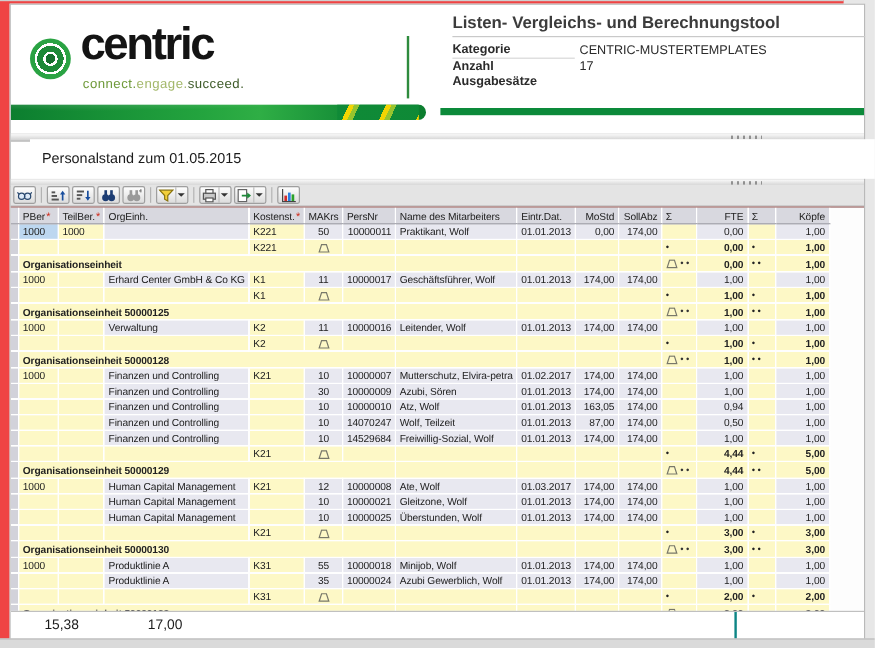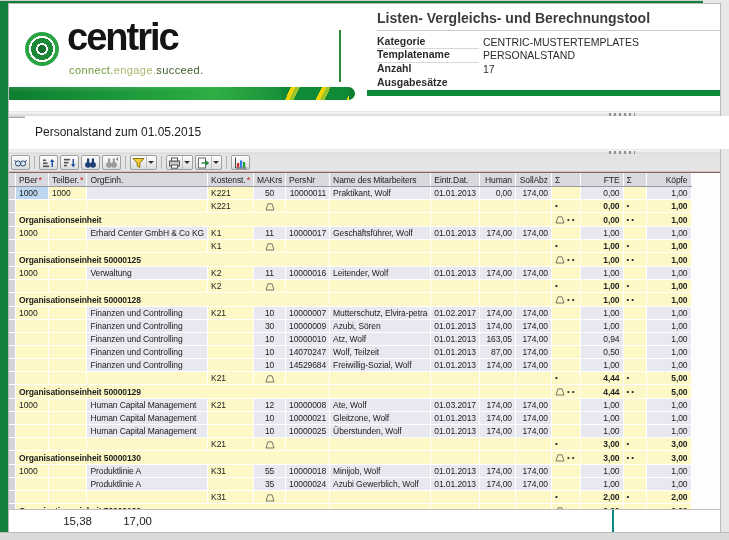--- a/index.html
+++ b/index.html
@@ -1,18 +1,18 @@
 <!DOCTYPE html>
 <html><head>
 <meta charset="utf-8">
 <style>
   html,body{margin:0;padding:0;}
   body{width:729px;height:540px;overflow:hidden;background:#e7e7e7;
        font-family:"Liberation Sans",sans-serif;-webkit-font-smoothing:antialiased;}
-  .screen{position:relative;width:703px;height:540px;background:#15803d;border-top:1px solid #cfcfcf;}
+  .screen{position:relative;width:703px;height:540px;background:#ef4444;border-top:1px solid #cfcfcf;}
   .inner{position:absolute;left:8px;top:2px;width:711px;height:528px;background:#fff;border:1px solid #b9b9b9;}
 
   
   .logo-mark{position:absolute;left:16px;top:28px;width:34px;height:34px;border-radius:50%;
     background:radial-gradient(circle at 50% 50%, #17702f 0 4px, #ffffff 4px 6px, #1d8a38 6px 11px, #ffffff 11px 13px, #2aa343 13px 17px);}
   .brand{position:absolute;left:58px;top:14px;font-size:38px;font-weight:bold;color:#141414;letter-spacing:-2px;line-height:1;}
   .tagline{position:absolute;left:60px;top:60px;font-size:11px;letter-spacing:.4px;}
   .tag1{color:#6f9a3a}.tag2{color:#a3b86a}.tag3{color:#3d5a28}
   .vdiv{position:absolute;left:330px;top:26px;width:2px;height:52px;background:#2e8b3d;}
   .app-title{position:absolute;left:368px;top:2px;width:344px;height:20px;font-size:14px;font-weight:bold;color:#3c3c3c;
@@ -65,44 +65,40 @@
   .ta-r{text-align:right!important;}
   .ta-c{text-align:center!important;}
   .bold{font-weight:bold;}
   .glabel{font-weight:bold;color:#1a1a1a;}
   .sortmark{color:#d02010;font-size:9px;vertical-align:top;margin-left:1px;}
   td.dots{font-size:8px;color:#333;letter-spacing:2px;padding-left:5px;}
   .ddots{font-size:8px;color:#333;letter-spacing:2px;margin-left:2px;}
 
   
   .gfooter{position:absolute;left:0;top:505px;width:711px;height:23px;background:#fff;border-top:1px solid #c0c0c0;}
-  .tot1{position:absolute;left:28px;top:5px;width:55px;text-align:right;font-size:11.5px;color:#1c1c1c;}
+  .tot1{position:absolute;left:28px;top:5px;width:55px;font-size:11.5px;color:#1c1c1c;}
   .tot2{position:absolute;left:88px;top:5px;width:55px;text-align:right;font-size:11.5px;color:#1c1c1c;}
   .teal-line{position:absolute;left:603px;top:0;width:2px;height:100%;background:#0d8585;}
   .bottom-strip{position:absolute;left:0;top:531px;width:729px;height:9px;background:#dadada;border-top:1px solid #bdbdbd;}
 </style>
 </head>
 <body>
 
 <div class="screen">
   <div class="inner">
 
     <div class="logo-mark"></div>
     <div class="brand">centric</div>
     <div class="tagline"><span class="tag1">connect.</span><span class="tag2">engage.</span><span class="tag3">succeed.</span></div>
     <div class="vdiv"></div>
     <div class="app-title">Listen- Vergleichs- und Berechnungstool</div>
     <div class="info">
         <div class="info-row">
           <span class="info-label">Kategorie</span>
           <span class="info-value">CENTRIC-MUSTERTEMPLATES</span>
-        </div>
-        <div class="info-row">
-          <span class="info-label">Templatename</span>
-          <span class="info-value">PERSONALSTAND</span>
         </div>
         <div class="info-row">
           <span class="info-label">Anzahl Ausgabesätze</span>
           <span class="info-value">17</span>
         </div>
       </div>
     <div class="swoosh">
         <div class="swoosh-stripes"></div>
       </div>
     <div class="greenbar-right"></div>
@@ -240,21 +236,21 @@
             <tr>
               <th class="sel"></th>
               <th><span>PBer</span><span class="sortmark">*</span></th>
               <th><span>TeilBer.</span><span class="sortmark">*</span></th>
               <th><span>OrgEinh.</span></th>
               <th><span>Kostenst.</span><span class="sortmark">*</span></th>
               <th><span>MAKrs</span></th>
               <th><span>PersNr</span></th>
               <th><span>Name des Mitarbeiters</span></th>
               <th><span>Eintr.Dat.</span></th>
-              <th class="ta-r"><span>Human</span></th>
+              <th class="ta-r"><span>MoStd</span></th>
               <th class="ta-r"><span>SollAbz</span></th>
               <th><span>Σ</span></th>
               <th class="ta-r"><span>FTE</span></th>
               <th><span>Σ</span></th>
               <th class="ta-r"><span>Köpfe</span></th>
             </tr>
           </thead>
           <tbody>
             <tr>
               <td class="sel"></td>

